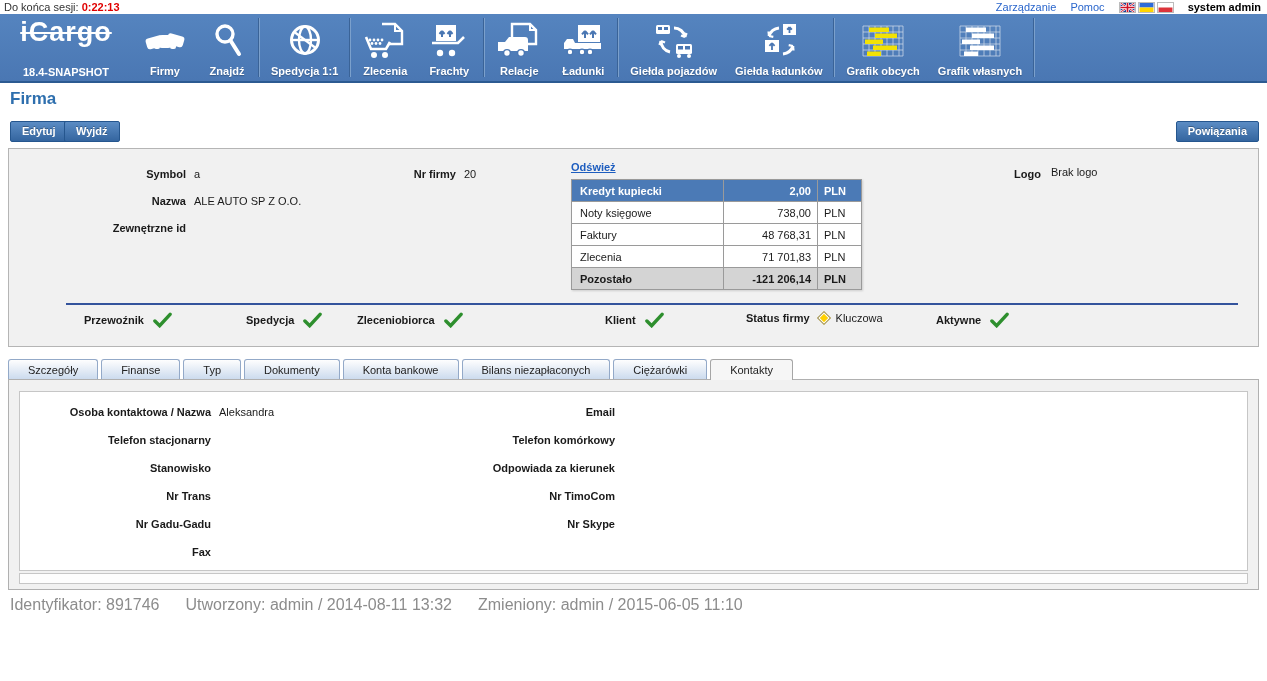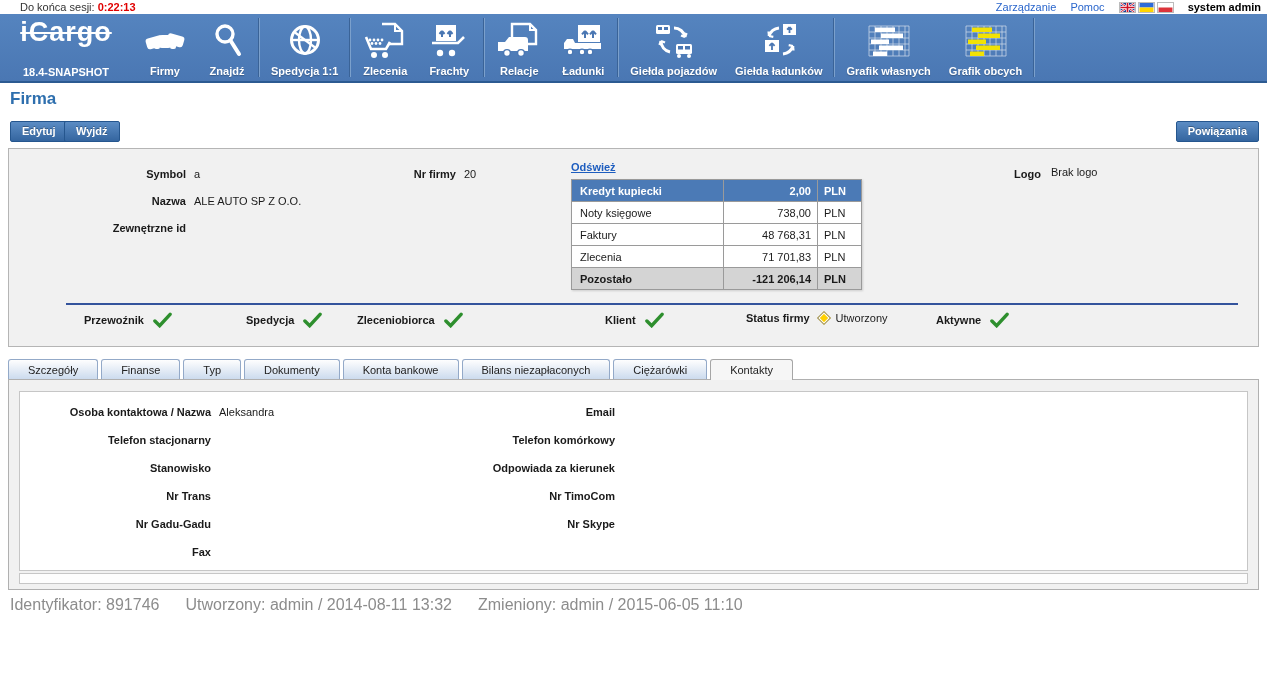--- a/index.html
+++ b/index.html
@@ -2,21 +2,21 @@
 <html><head>
 <meta charset="utf-8">
 <style>
   * { margin:0; padding:0; box-sizing:border-box; }
   html,body { background:#fff; }
   body { font-family:"Liberation Sans","DejaVu Sans",sans-serif; font-size:11px; color:#1a1a1a; }
   #screen { position:relative; width:1267px; height:681px; background:#fff; overflow:hidden; }
 
   
   .topbar { position:absolute; left:0; top:0; width:100%; height:14px; background:#fff; }
-  .session { position:absolute; left:20px; top:0; line-height:14px; color:#333; }
+  .session { position:absolute; left:4px; top:0; line-height:14px; color:#333; }
   .session .time { color:#e00000; font-weight:bold; }
   .topbar-right { position:absolute; right:6px; top:0; height:14px; display:flex; align-items:center; gap:14px; }
   .toplink { color:#2a66cc; text-decoration:none; cursor:pointer; line-height:14px; }
   .flags { display:flex; gap:2px; align-items:center; }
   .flag { width:17px; height:11px; display:block; border:1px solid #bbb; }
   .username { font-weight:bold; color:#000; }
 
   
   .navbar { position:absolute; left:0; top:14px; width:100%; height:69px;
             background:linear-gradient(#5584bf,#4a77b3); border-bottom:2px solid #2c5a91;
@@ -279,48 +279,48 @@
     </div>
 
     <div class="nav-sep"></div>
 
     <div class="nav-item">
       <span class="nicon">
         <svg width="46" height="36" viewBox="0 0 46 36">
           <g stroke="#cdd9ea" stroke-width="1" opacity=".75">
             <path d="M3 3 h40 v30 h-40 z M3 9 h40 M3 15 h40 M3 21 h40 M3 27 h40 M9 3 v30 M15 3 v30 M21 3 v30 M27 3 v30 M33 3 v30 M39 3 v30" fill="none"></path>
           </g>
+          <g fill="#f2e205">
+            <rect x="9" y="4.5" width="20" height="4.5"></rect>
+            <rect x="15" y="10.5" width="22" height="4.5"></rect>
+            <rect x="5" y="16.5" width="18" height="4.5"></rect>
+            <rect x="13" y="22.5" width="24" height="4.5"></rect>
+            <rect x="7" y="28.5" width="14" height="4.5"></rect>
+          </g>
+        </svg>
+      </span>
+      <span class="nlabel">Grafik obcych</span>
+    </div>
+
+    <div class="nav-item">
+      <span class="nicon">
+        <svg width="46" height="36" viewBox="0 0 46 36">
+          <g stroke="#cdd9ea" stroke-width="1" opacity=".75">
+            <path d="M3 3 h40 v30 h-40 z M3 9 h40 M3 15 h40 M3 21 h40 M3 27 h40 M9 3 v30 M15 3 v30 M21 3 v30 M27 3 v30 M33 3 v30 M39 3 v30" fill="none"></path>
+          </g>
           <g fill="#fff">
             <rect x="9" y="4.5" width="20" height="4.5"></rect>
             <rect x="15" y="10.5" width="22" height="4.5"></rect>
             <rect x="5" y="16.5" width="18" height="4.5"></rect>
             <rect x="13" y="22.5" width="24" height="4.5"></rect>
             <rect x="7" y="28.5" width="14" height="4.5"></rect>
           </g>
         </svg>
       </span>
       <span class="nlabel">Grafik własnych</span>
-    </div>
-
-    <div class="nav-item">
-      <span class="nicon">
-        <svg width="46" height="36" viewBox="0 0 46 36">
-          <g stroke="#cdd9ea" stroke-width="1" opacity=".75">
-            <path d="M3 3 h40 v30 h-40 z M3 9 h40 M3 15 h40 M3 21 h40 M3 27 h40 M9 3 v30 M15 3 v30 M21 3 v30 M27 3 v30 M33 3 v30 M39 3 v30" fill="none"></path>
-          </g>
-          <g fill="#f2e205">
-            <rect x="9" y="4.5" width="20" height="4.5"></rect>
-            <rect x="15" y="10.5" width="22" height="4.5"></rect>
-            <rect x="5" y="16.5" width="18" height="4.5"></rect>
-            <rect x="13" y="22.5" width="24" height="4.5"></rect>
-            <rect x="7" y="28.5" width="14" height="4.5"></rect>
-          </g>
-        </svg>
-      </span>
-      <span class="nlabel">Grafik obcych</span>
     </div>
 
     <div class="nav-sep"></div>
 
   </div>
 
   <div class="page-title">Firma</div>
   <button class="btn btn-edit">Edytuj</button>
   <button class="btn btn-exit">Wyjdź</button>
   <button class="btn btn-relations">Powiązania</button>
@@ -395,21 +395,21 @@
     </div>
     <div class="attr" style="left:596px;">
       <span class="albl">Klient</span>
       <svg width="19" height="16" viewBox="0 0 20 16">
           <path d="M2 9 l5 5 L18 2" stroke="#2e8f2e" stroke-width="3.6" fill="none" stroke-linecap="round"></path>
         </svg>
     </div>
     <div class="attr" style="left:737px;">
       <span class="albl">Status firmy</span>
       <span class="diamond"></span>
-      <span class="aval">Utworzony</span>
+      <span class="aval">Kluczowa</span>
     </div>
     <div class="attr" style="left:927px;">
       <span class="albl">Aktywne</span>
       <svg width="19" height="16" viewBox="0 0 20 16">
           <path d="M2 9 l5 5 L18 2" stroke="#2e8f2e" stroke-width="3.6" fill="none" stroke-linecap="round"></path>
         </svg>
     </div>
   </div>
 
   <div class="tabs">

